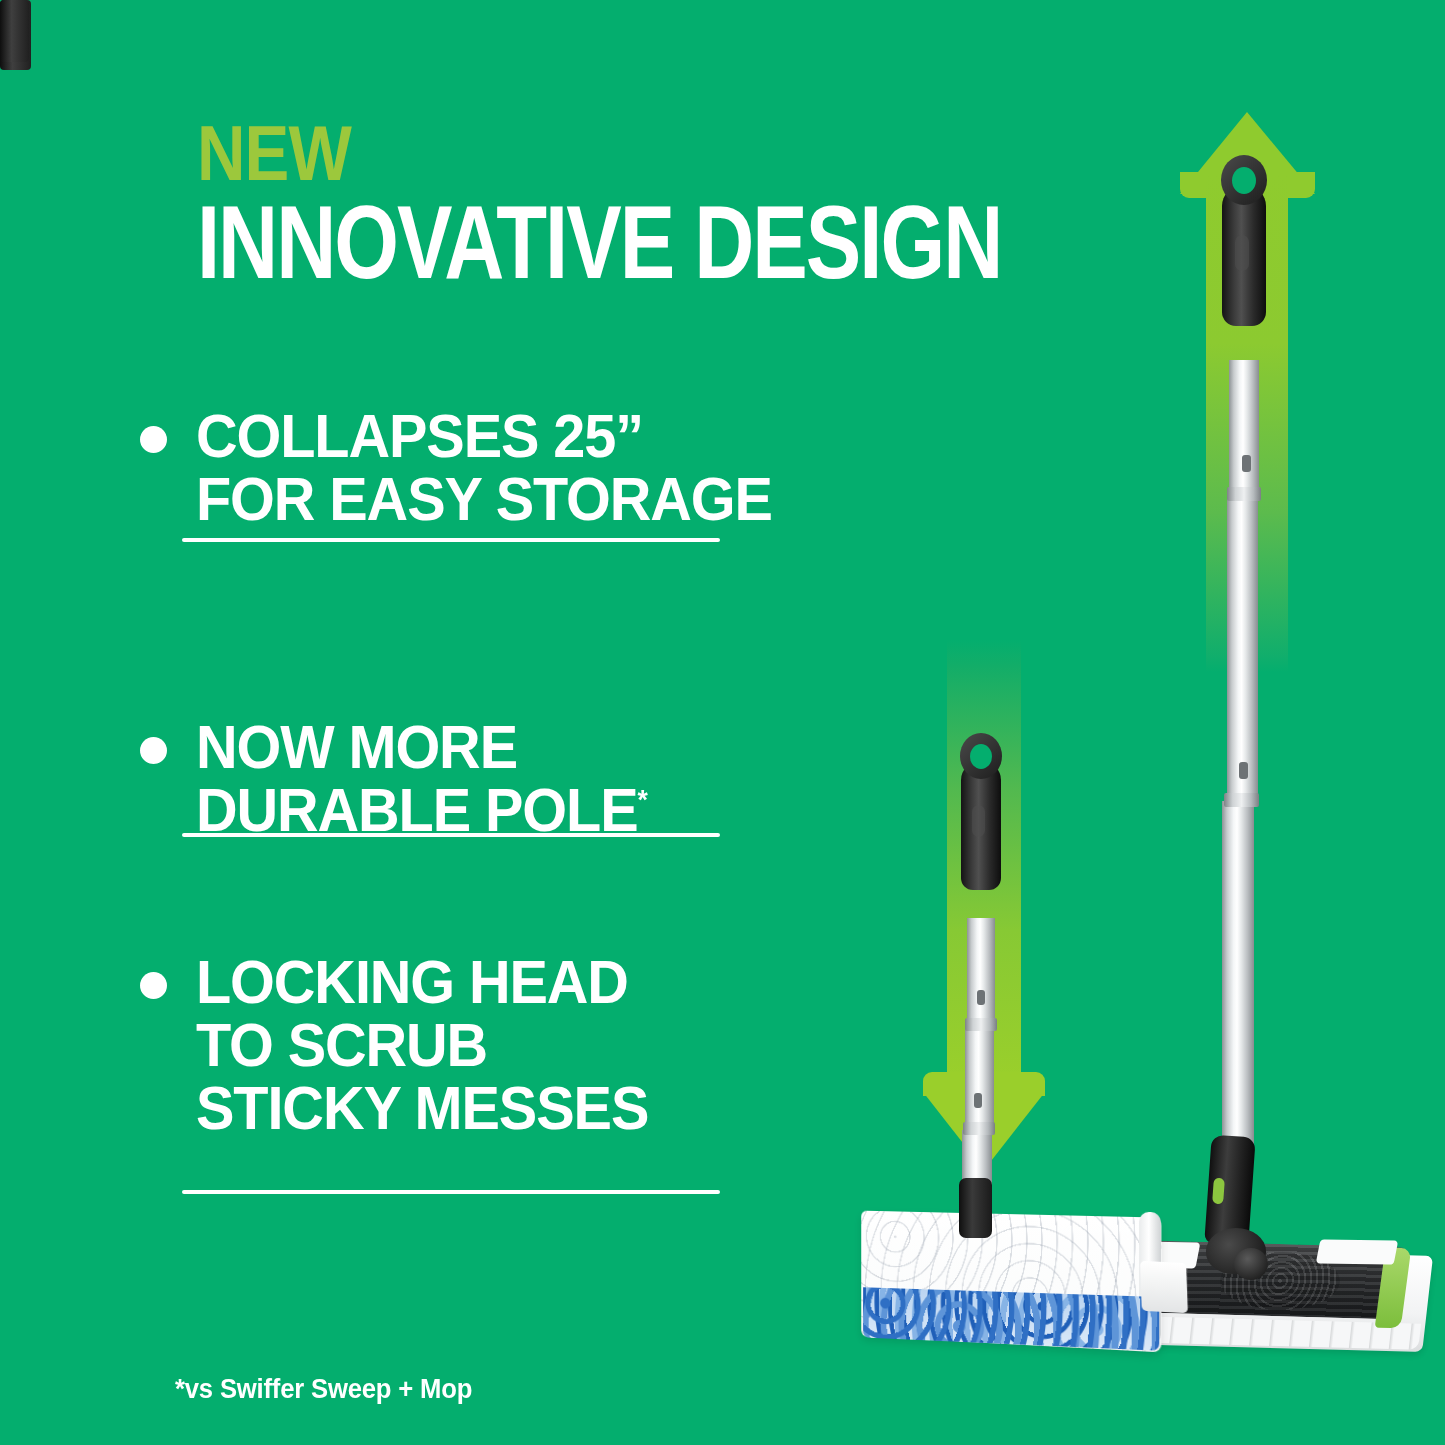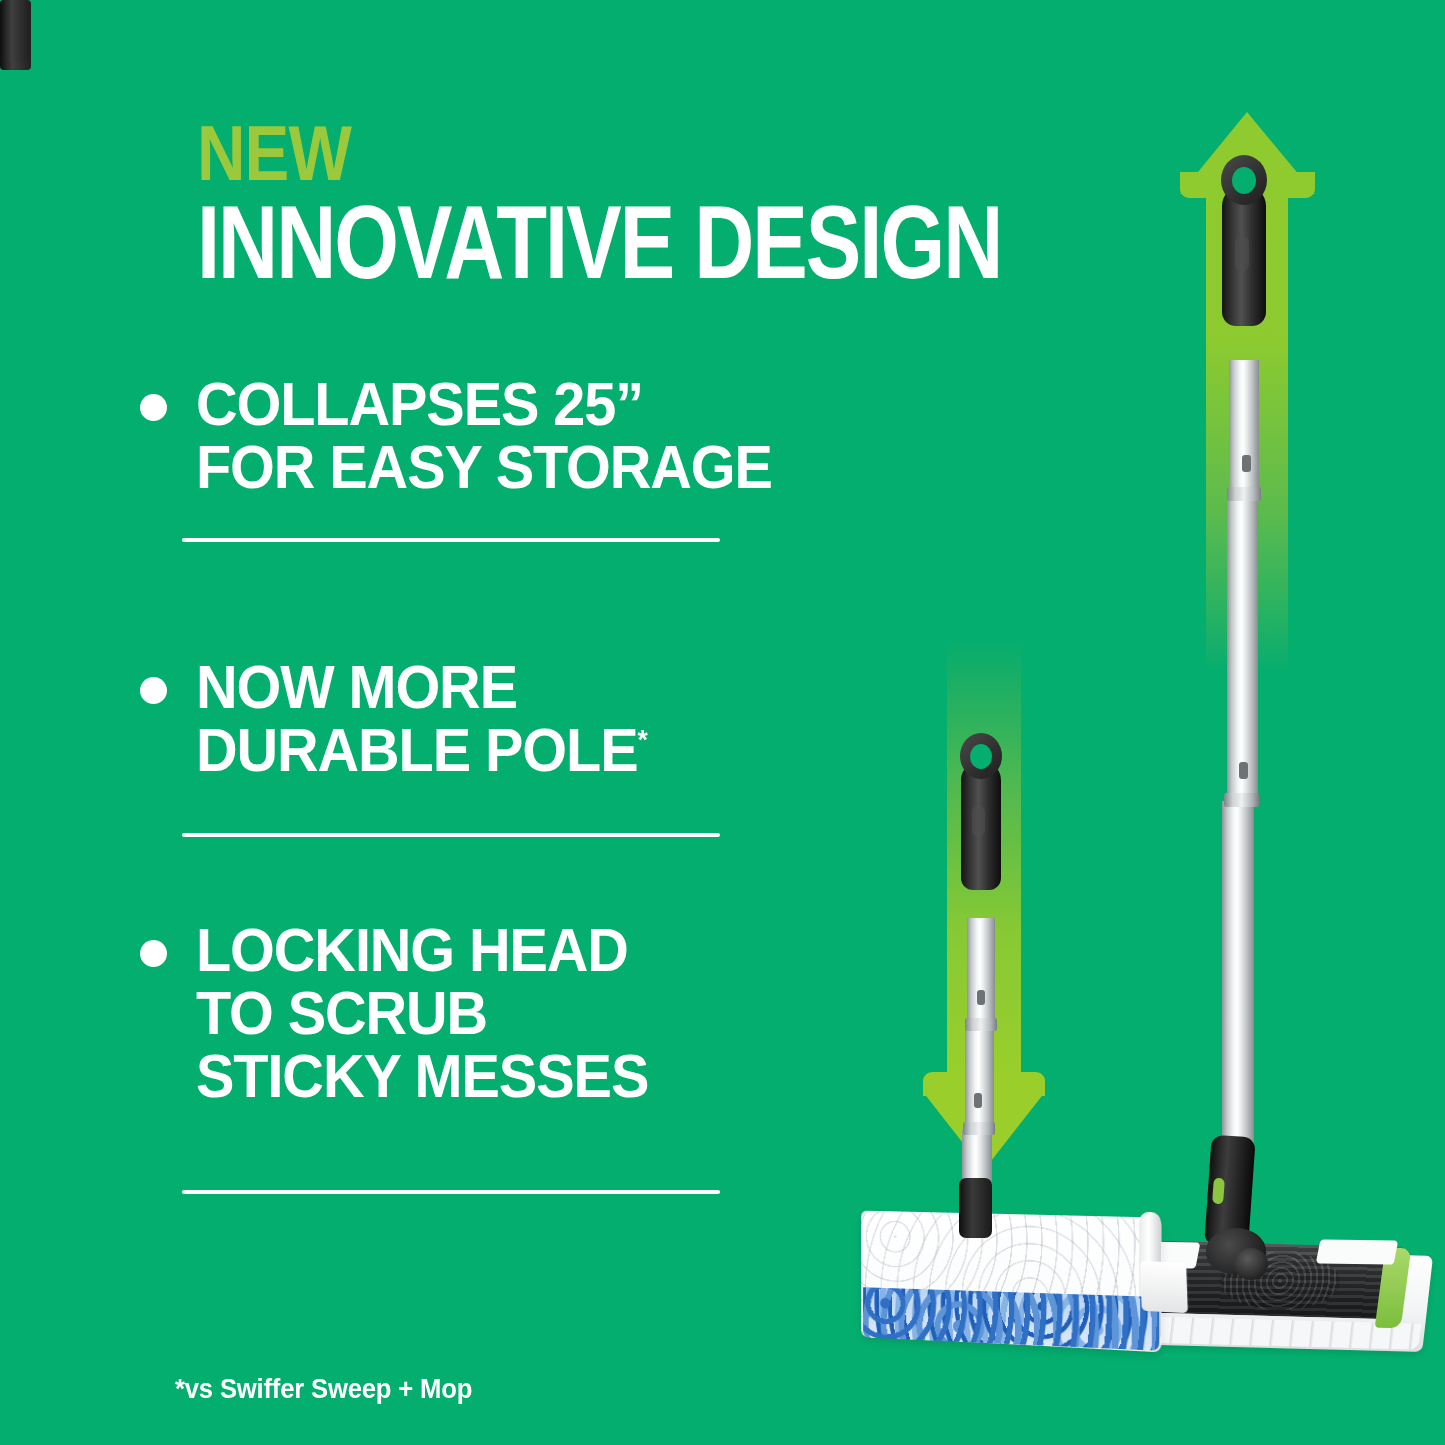--- a/index.html
+++ b/index.html
@@ -60,26 +60,27 @@
     top: 0;
     width: 860px;
   }
 
   .bullet {
     position: absolute;
     left: 140px;
     width: 700px;
   }
   .bullet-1 { top: 372px; }
-  .bullet-2 { top: 655px; }
+  .bullet-2 { top: 683px; }
   .bullet-3 { top: 918px; }
 
   .bullet-row {
     position: relative;
     display: block;
+    margin-top: 32px;
   }
 
   .dot {
     position: absolute;
     left: 0px;
     top: 22px;
     width: 27px;
     height: 27px;
     border-radius: 50%;
     background: #ffffff;

